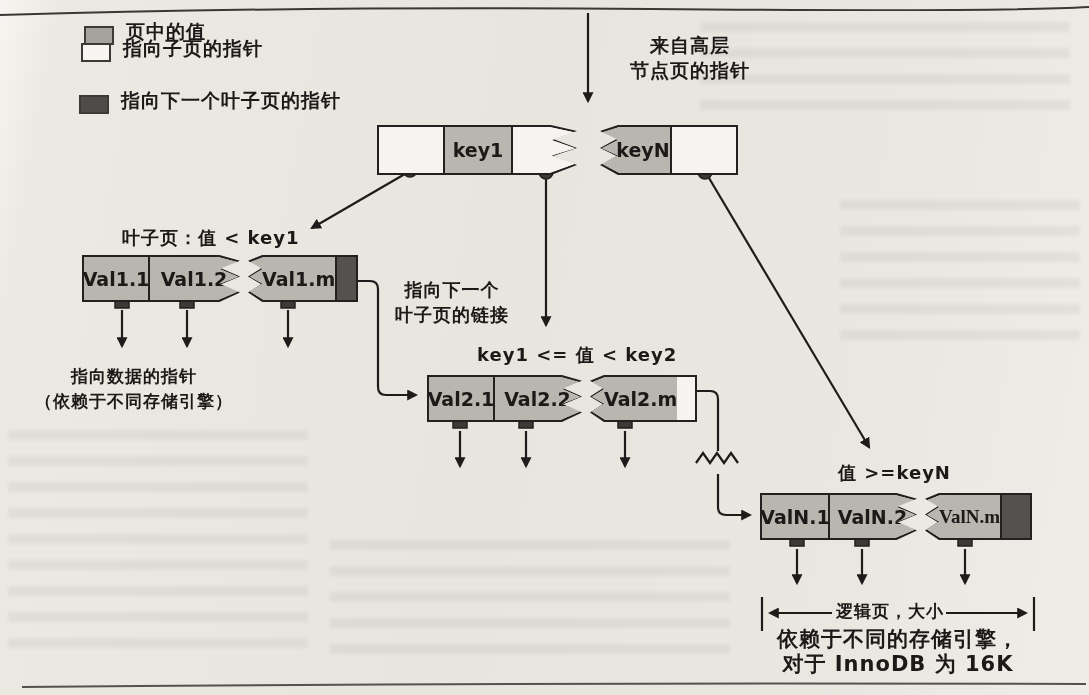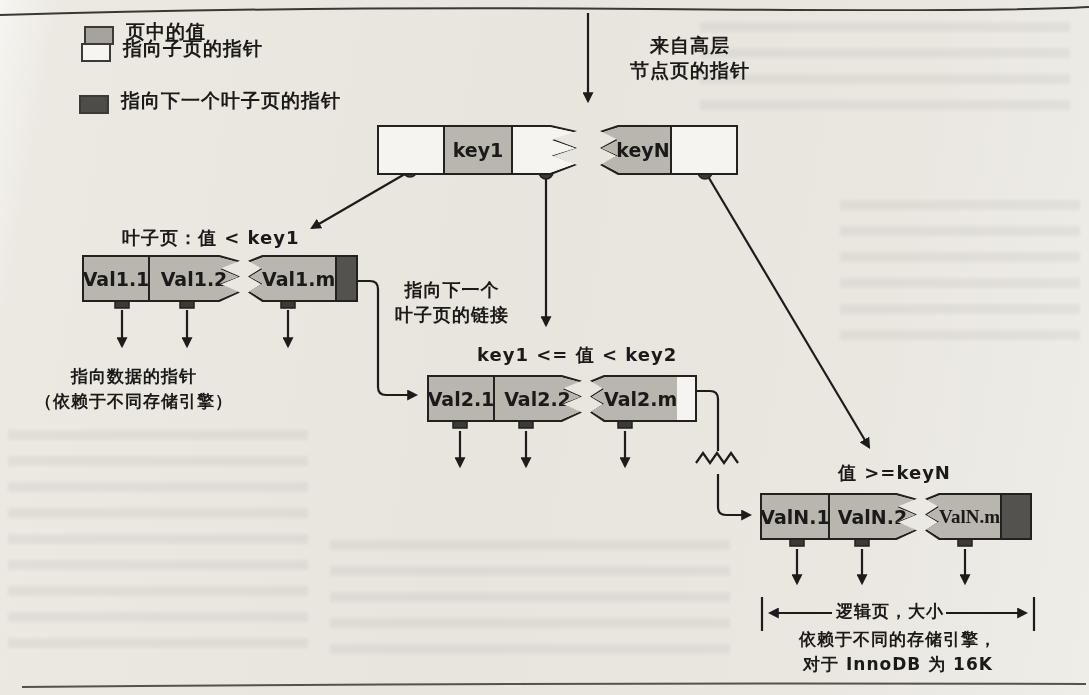--- a/index.html
+++ b/index.html
@@ -129,21 +129,21 @@
   <div class="note center" style="left:372px;top:277px;width:160px;">
     <div>指向下一个</div>
     <div>叶子页的链接</div>
   </div>
 
   <div class="note" style="left:477px;top:342px;">key1 &lt;= 值 &lt; key2</div>
 
   <div class="note" style="left:838px;top:460px;">值 &gt;=keyN</div>
 
   <div class="note" style="left:836px;top:599px;font-size:17px;">逻辑页，大小</div>
-  <div class="note center" style="left:762px;top:627px;width:272px;font-size:17px;">
+  <div class="note center" style="left:762px;top:627px;width:272px;font-size:21px;">
     <div>依赖于不同的存储引擎，</div>
     <div>对于 InnoDB 为 16K</div>
   </div>
 
   <div class="seg jag-r" style="left:377px;top:125px;width:200px;height:50px;">
     <div class="seg-inner jag-r" style="inset:2px 2px 2px 2px;">
       <div class="cell ptr" style="width:64px;"></div>
       <div class="cell val bl" style="width:68px;">key1</div>
       <div class="cell ptr bl" style="flex:1;"></div>
     </div>

